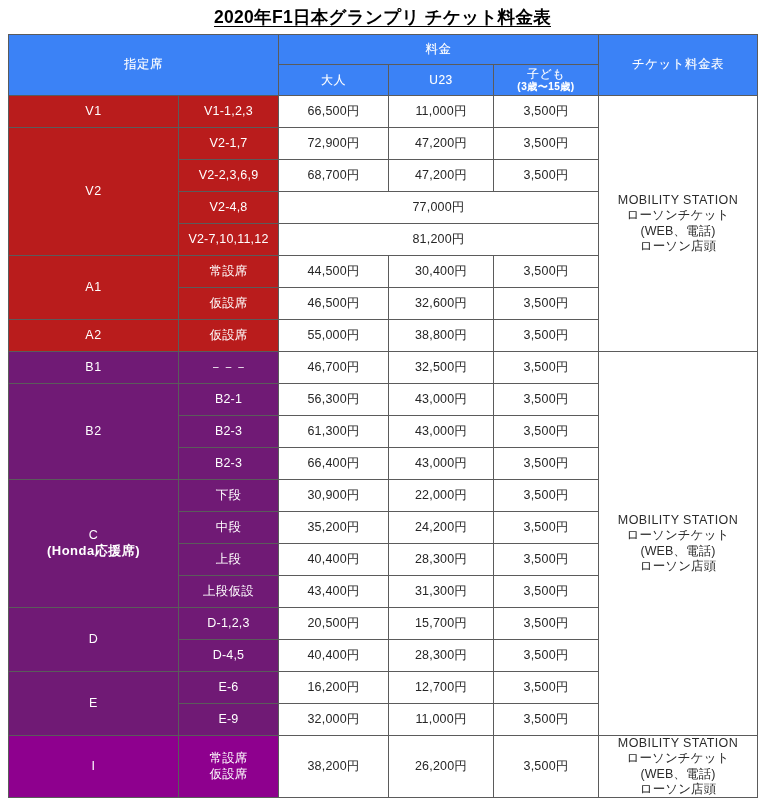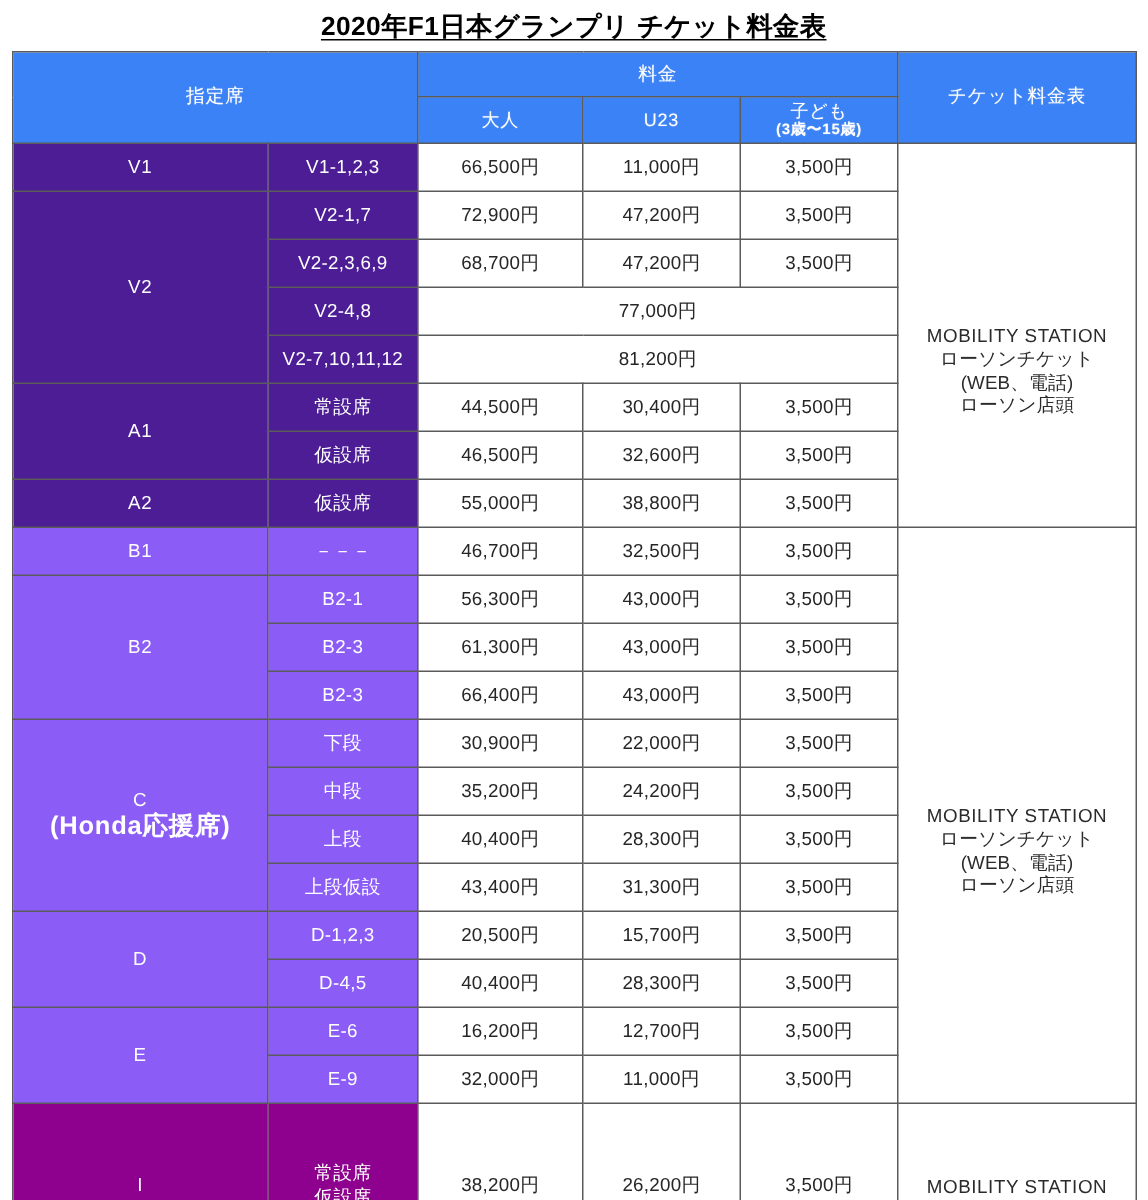--- a/index.html
+++ b/index.html
@@ -86,34 +86,34 @@
 
   
   .sec {
     color: #ffffff;
     font-weight: bold;
     font-size: 15px;
     letter-spacing: 0.5px;
   }
   .sec .paren {
     display: block;
-    font-size: 17px;
+    font-size: 13px;
     font-weight: bold;
   }
   .sub {
     color: #ffffff;
     font-weight: bold;
     font-size: 12.5px;
     letter-spacing: 0.2px;
   }
   .sub .ln {
     display: block;
   }
-  .bg-red    { background: #4c1d95; }
-  .bg-blue   { background: #8b5cf6; }
+  .bg-red    { background: #b91c1c; }
+  .bg-blue   { background: #701a75; }
   .bg-purple { background: #8e008e; }
 
   
   .price {
     background: #ffffff;
     color: #262626;
     font-size: 13px;
     letter-spacing: 0.2px;
     margin-top: 48px;
   }
@@ -123,21 +123,21 @@
 
   
   .outlet {
     background: #ffffff;
     color: #2b2b2b;
     font-size: 12px;
     line-height: 1.42;
     letter-spacing: 0.1px;
   }
   .outlet .ln { display: block; white-space: nowrap; }
-  .outlet .ln.latin { letter-spacing: 0.4px; margin-top: 48px; }
+  .outlet .ln.latin { letter-spacing: 0.4px; }
 
   
   tr.r-hd1 { height: 30px; }
   tr.r-hd2 { height: 31px; }
   tr.r    { height: 32px; }
   tr.r-tall { height: 40px; }
 </style>
 </head>
 <body>
 

